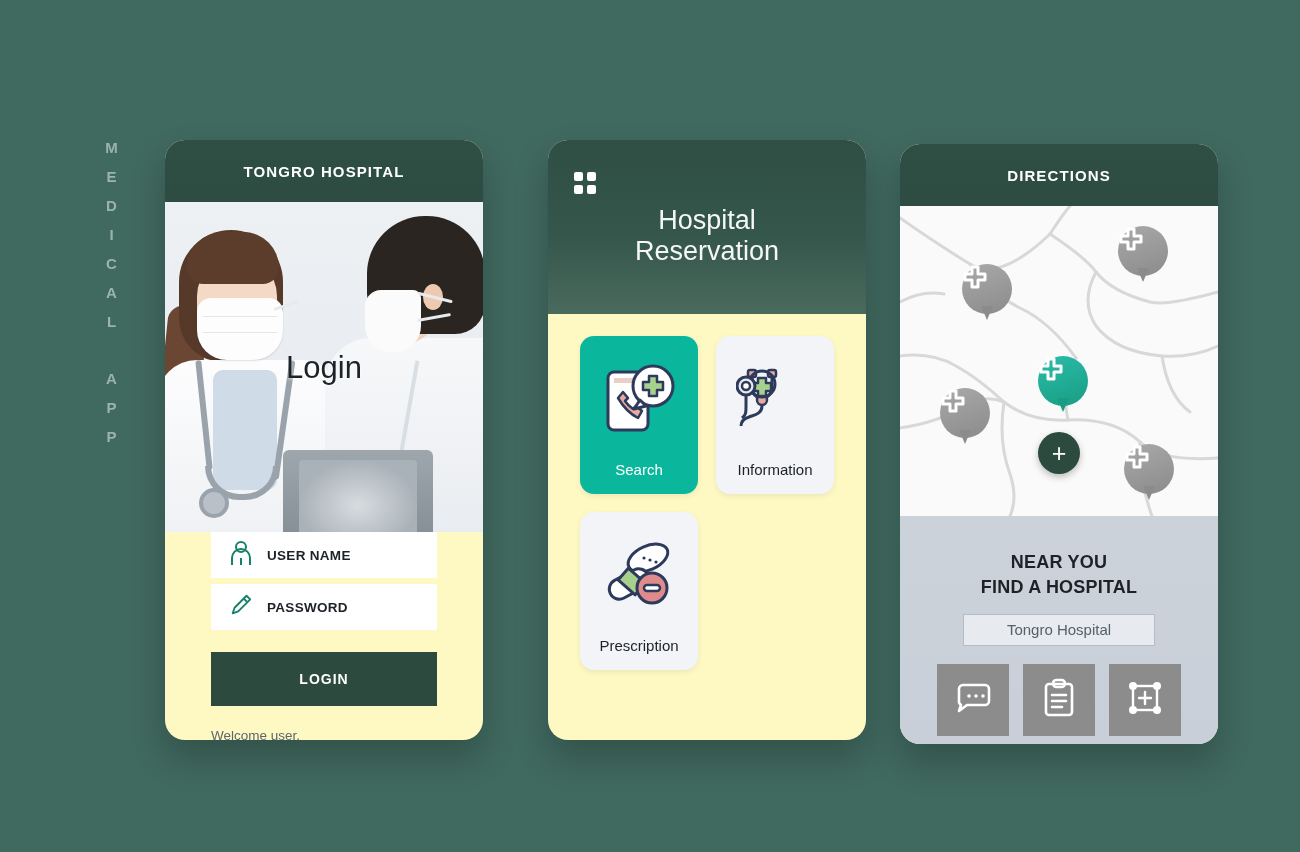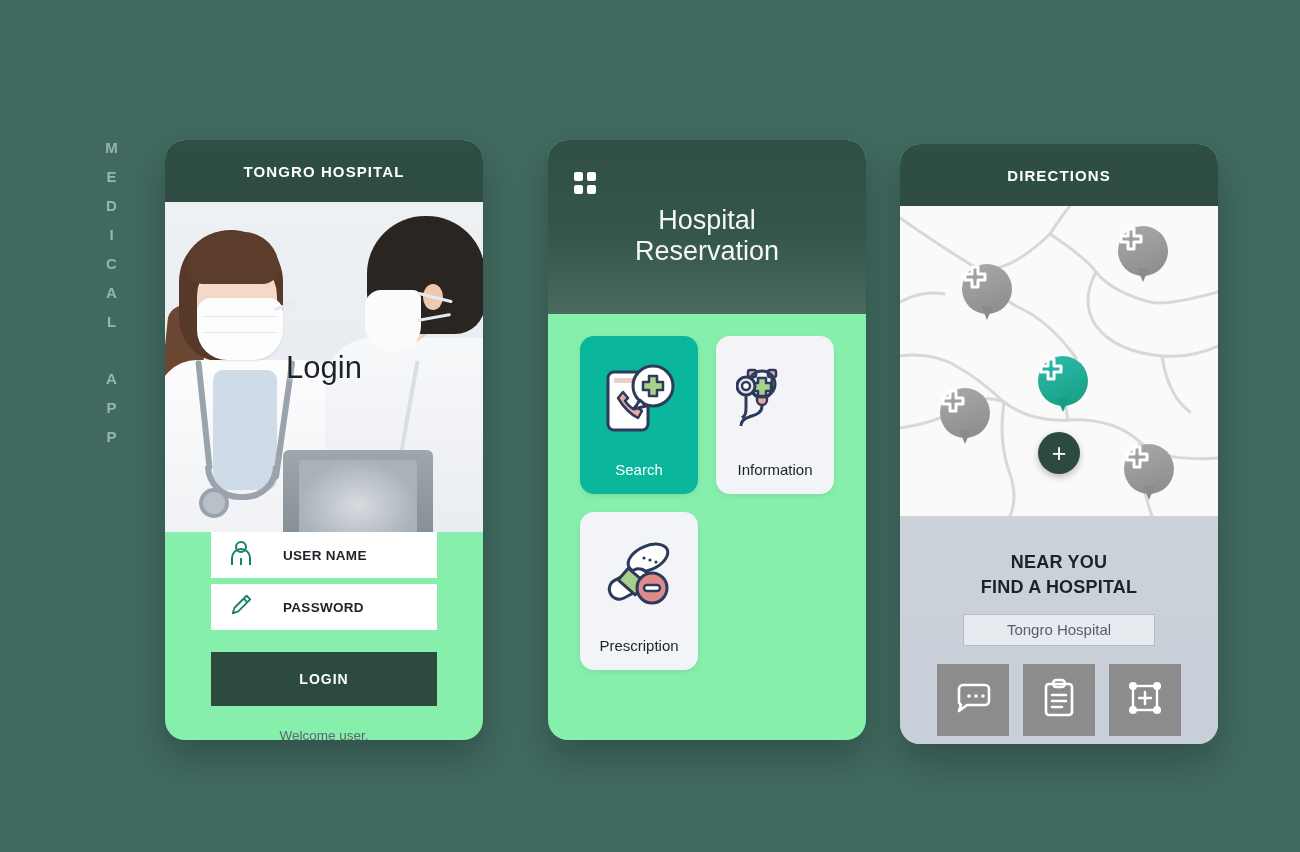--- a/index.html
+++ b/index.html
@@ -23,21 +23,21 @@
   }
   .side-label span { display: block; line-height: 1; }
   .side-label .gap { height: 14px; }
 
   
   .phone {
     position: absolute;
     width: 318px; height: 600px;
     border-radius: 20px;
     overflow: hidden;
-    background: #86efac;
+    background: #fef9c3;
     box-shadow: 0 18px 34px rgba(0,0,0,0.22);
   }
   #phone1 { left: 165px; top: 140px; }
   #phone2 { left: 548px; top: 140px; }
   #phone3 { left: 900px; top: 144px; }
 
   .hdr {
     height: 62px;
     background: linear-gradient(180deg,#2f4f44 0%, #2e4c41 100%);
     display: flex; align-items: center; justify-content: center;
@@ -111,31 +111,31 @@
   .p1-title {
     position: absolute; left: 0; right: 0; top: 148px;
     text-align: center;
     font-size: 31px; font-weight: 400; color: #1d2128;
     text-shadow: 0 1px 3px rgba(255,255,255,0.7);
   }
 
   .p1-body { padding: 0 46px; position: relative; }
   .field {
     height: 46px; background: #fff; display: flex; align-items: center;
-    padding-left: 18px; gap: 30px;
+    padding-left: 18px; gap: 14px;
   }
   .field + .field { margin-top: 6px; }
   .field .ftext { font-size: 13.5px; font-weight: 700; color: #1d2128; letter-spacing: .3px; }
   .login-btn {
     margin-top: 22px; height: 54px; background: #2c4a3e;
     display: flex; align-items: center; justify-content: center;
     color: #fff; font-size: 14px; font-weight: 700; letter-spacing: 1px;
     cursor: pointer;
   }
-  .p1-note { margin-top: 20px; text-align: center; color: #5d656d;
+  .p1-note { margin-top: 20px; text-align: left; color: #5d656d;
     font-size: 13.5px; line-height: 1.55; }
 
   
   .p2-hero {
     height: 174px;
     background: linear-gradient(180deg,#2f4f44 0%, #35564a 55%, #4a6a5e 100%);
     position: relative;
     display: flex; align-items: center; justify-content: center;
   }
   .grid-icon { position: absolute; left: 26px; top: 32px; width: 22px; height: 22px;

